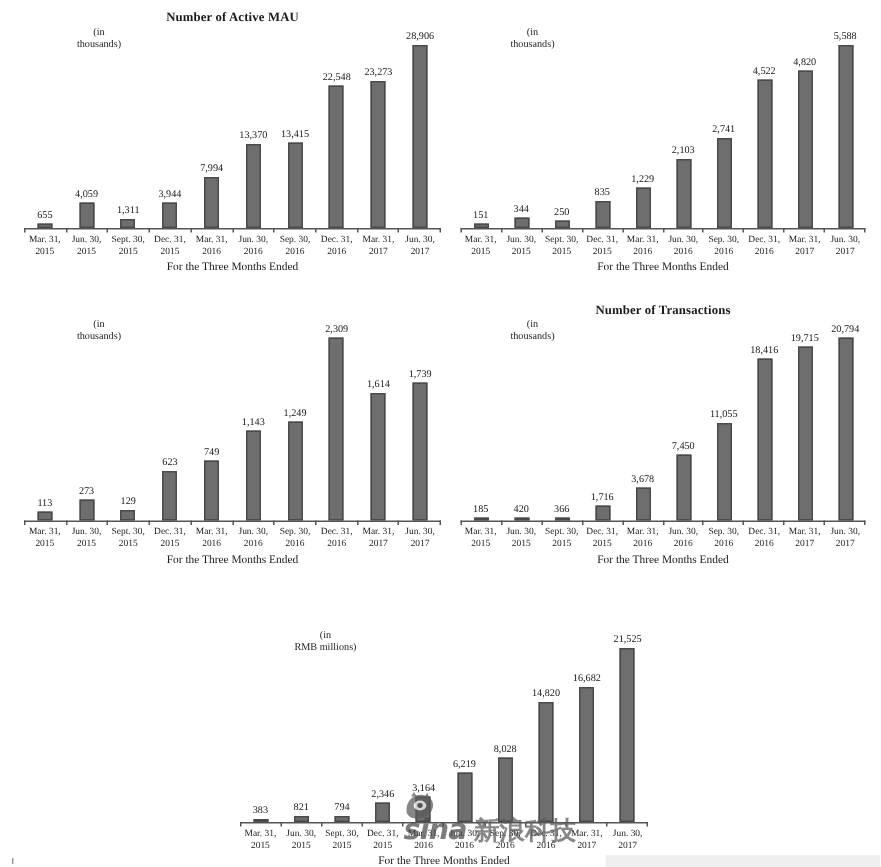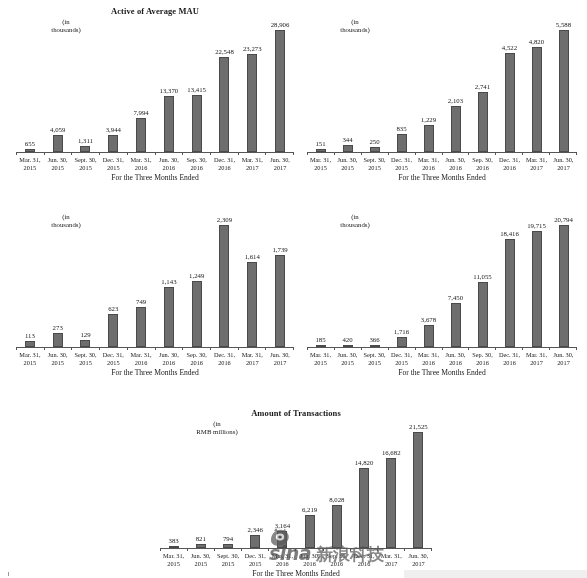--- a/index.html
+++ b/index.html
@@ -189,21 +189,21 @@
     height: 4px;
     background: #9a9a9a;
   }
 </style>
 </head>
 <body>
 
 <div class="page">
 
   <div class="panel" style="left:16px; top:6px; width:278px; height:180px;">
-    <div class="panel-title">Active of Average MAU</div>
+    <div class="panel-title">Number of Active MAU</div>
     <div class="unit-label" style="left:10px; top:12px; width:80px;">
       <span>(in</span><br>
       <span>thousands)</span>
     </div>
     <div class="plot" style="top:14px; height:132px;">
       <div class="bars" style="top:0; bottom:0;">
           <div class="bar-slot">
             <div class="bar-value">655</div>
             <div class="bar-rect" style="height: 2.76448px; background: rgb(110, 110, 110); border-color: rgb(74, 74, 74);"></div>
           </div>
@@ -490,20 +490,21 @@
         <div class="cat-slot"><span>Jun. 30,</span><span class="l2">2016</span></div>
         <div class="cat-slot"><span>Sep. 30,</span><span class="l2">2016</span></div>
         <div class="cat-slot"><span>Dec. 31,</span><span class="l2">2016</span></div>
         <div class="cat-slot"><span>Mar. 31,</span><span class="l2">2017</span></div>
         <div class="cat-slot"><span>Jun. 30,</span><span class="l2">2017</span></div>
       </div>
     <div class="axis-title" style="top:167px;">For the Three Months Ended</div>
   </div>
 
   <div class="panel" style="left:307px; top:201px; width:270px; height:180px;">
+    <div class="panel-title">Number of Transactions</div>
     <div class="unit-label" style="left:8px; top:12px; width:80px;">
       <span>(in</span><br>
       <span>thousands)</span>
     </div>
     <div class="plot" style="top:14px; height:132px;">
       <div class="bars" style="top:0; bottom:0;">
           <div class="bar-slot">
             <div class="bar-value">185</div>
             <div class="bar-rect" style="height: 1.2px; background: rgb(110, 110, 110); border-color: rgb(74, 74, 74);"></div>
           </div>
@@ -590,21 +591,20 @@
         <div class="cat-slot"><span>Jun. 30,</span><span class="l2">2016</span></div>
         <div class="cat-slot"><span>Sep. 30,</span><span class="l2">2016</span></div>
         <div class="cat-slot"><span>Dec. 31,</span><span class="l2">2016</span></div>
         <div class="cat-slot"><span>Mar. 31,</span><span class="l2">2017</span></div>
         <div class="cat-slot"><span>Jun. 30,</span><span class="l2">2017</span></div>
       </div>
     <div class="axis-title" style="top:167px;">For the Three Months Ended</div>
   </div>
 
   <div class="panel" style="left:160px; top:408px; width:272px; height:170px;">
-    <div class="panel-title">Amount of Transactions</div>
     <div class="unit-label" style="left:12px; top:12px; width:90px;">
       <span>(in</span><br>
       <span>RMB millions)</span>
     </div>
     <div class="plot" style="top:14px; height:126px;">
       <div class="bars" style="top:0; bottom:0;">
           <div class="bar-slot">
             <div class="bar-value">383</div>
             <div class="bar-rect" style="height: 2.06402px; background: rgb(110, 110, 110); border-color: rgb(74, 74, 74);"></div>
           </div>

